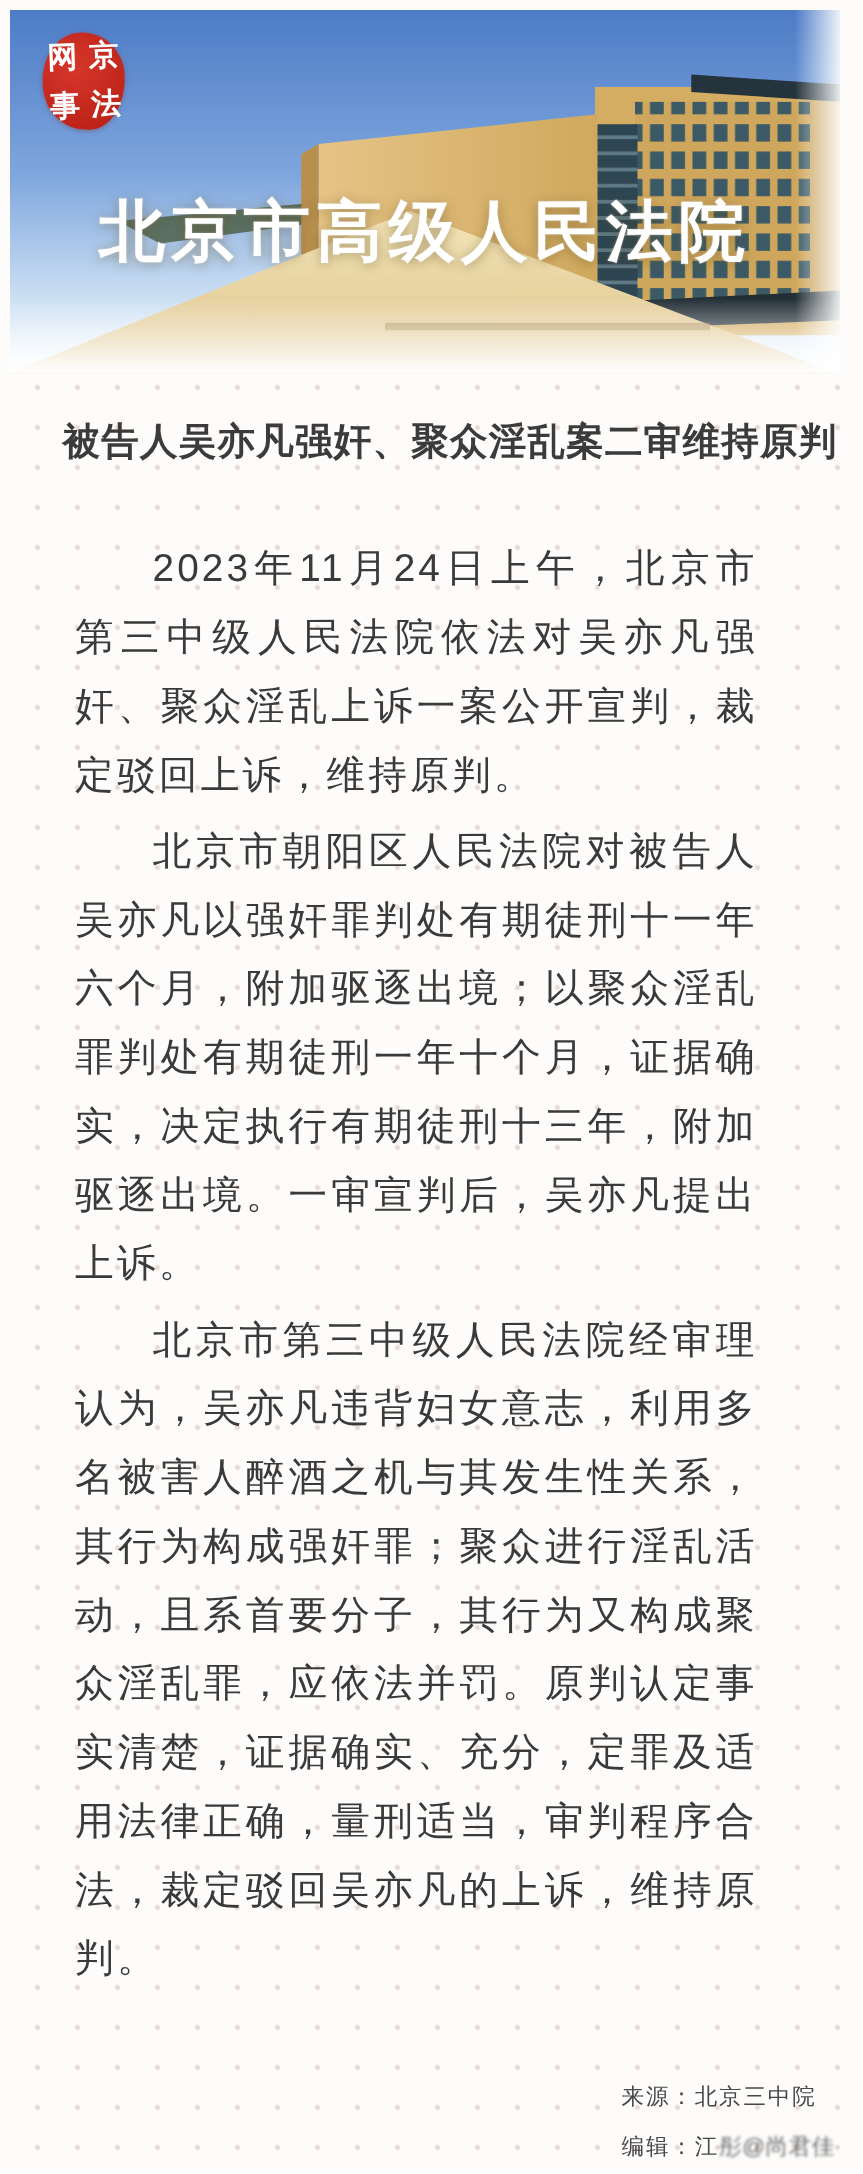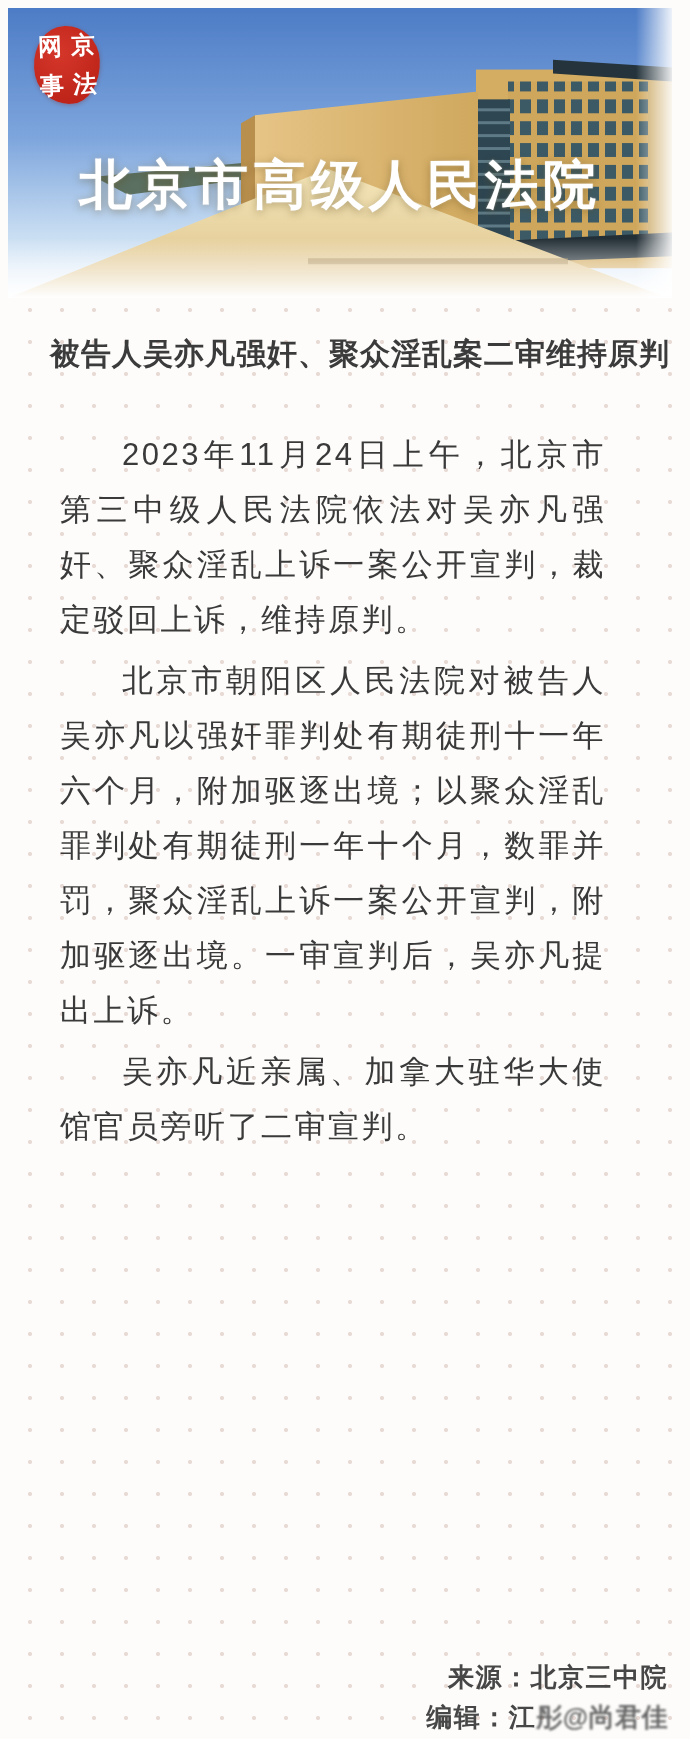--- a/index.html
+++ b/index.html
@@ -52,22 +52,22 @@
   .article-body{padding:52px 84px 0 60px;}
   .article-body p{
     margin:0 0 6px;
     font-size:31px;line-height:55px;letter-spacing:2.5px;
     color:#3a3a3a;text-align:justify;text-indent:2em;
   }
 
   
   .footer{
     position:absolute;right:22px;bottom:2px;
-    text-align:right;
-    font-size:26px;line-height:40px;letter-spacing:1.5px;color:#474747;font-weight:bold;
+    text-align:left;
+    font-size:18px;line-height:40px;letter-spacing:1.5px;color:#474747;
   }
   .footer .line{white-space:nowrap;}
   .obscured{
     filter:blur(1.3px);
     opacity:.82;
     letter-spacing:0.5px;
   }
 </style>
 </head>
 <body>
@@ -140,22 +140,22 @@
       <span>法</span>
     </div>
   </div>
 
   <div style="height:298px"></div>
 
   <h1 class="article-title">被告人吴亦凡强奸、聚众淫乱案二审维持原判</h1>
 
   <div class="article-body">
     <p>2023年11月24日上午，北京市第三中级人民法院依法对吴亦凡强奸、聚众淫乱上诉一案公开宣判，裁定驳回上诉，维持原判。</p>
-    <p>北京市朝阳区人民法院对被告人吴亦凡以强奸罪判处有期徒刑十一年六个月，附加驱逐出境；以聚众淫乱罪判处有期徒刑一年十个月，数罪并罚，聚众淫乱上诉一案公开宣判，附加驱逐出境。一审宣判后，吴亦凡提出上诉。</p>
-    <p>吴亦凡近亲属、加拿大驻华大使馆官员旁听了二审宣判。</p>
+    <p>北京市朝阳区人民法院对被告人吴亦凡以强奸罪判处有期徒刑十一年六个月，附加驱逐出境；以聚众淫乱罪判处有期徒刑一年十个月，证据确实，决定执行有期徒刑十三年，附加驱逐出境。一审宣判后，吴亦凡提出上诉。</p>
+    <p>北京市第三中级人民法院经审理认为，吴亦凡违背妇女意志，利用多名被害人醉酒之机与其发生性关系，其行为构成强奸罪；聚众进行淫乱活动，且系首要分子，其行为又构成聚众淫乱罪，应依法并罚。原判认定事实清楚，证据确实、充分，定罪及适用法律正确，量刑适当，审判程序合法，裁定驳回吴亦凡的上诉，维持原判。</p>
   </div>
 
   <div class="footer">
     <div class="line">来源：北京三中院</div>
     <div class="line"><span>编辑：江</span><span class="obscured">彤@尚君佳</span></div>
   </div>
 
 </div>
 
 </body></html>

